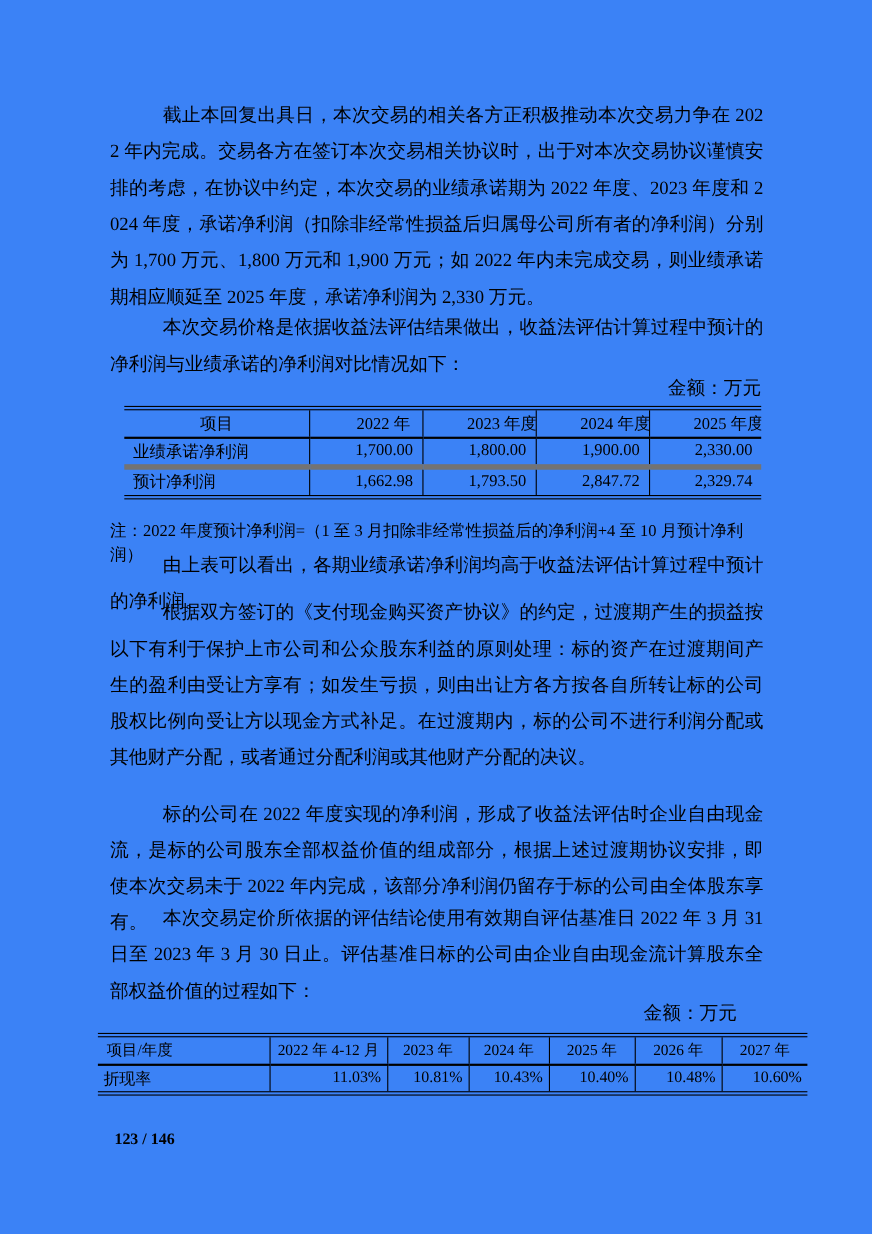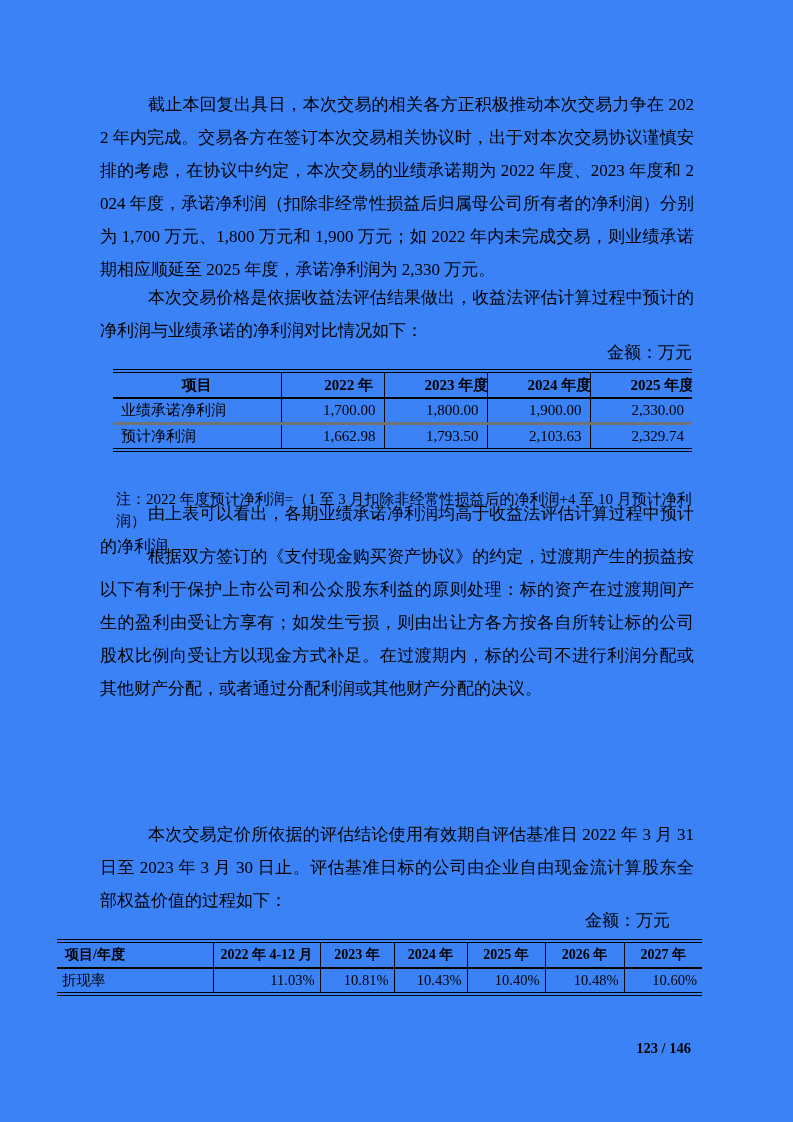--- a/index.html
+++ b/index.html
@@ -34,21 +34,21 @@
     line-height: 24px;
     text-align: right;
     margin: 0;
   }
   .note {
     position: absolute;
     left: 100px;
     width: 594px;
     font-size: 15px;
     line-height: 22px;
-    margin: 16px;
+    margin: 0;
     word-break: break-all;
   }
   .tbl-wrap {
     position: absolute;
     border-top: 4px double #000;
     border-bottom: 4px double #000;
   }
   .tbl-wrap table {
     border-collapse: collapse;
     width: 100%;
@@ -57,52 +57,51 @@
   .tbl-wrap th, .tbl-wrap td {
     padding: 0 8px;
     white-space: nowrap;
     overflow: hidden;
   }
   .tbl-wrap th + th, .tbl-wrap td + td {
     border-left: 1px solid #000;
     padding-left: 40px;
   }
   .tbl-wrap thead th {
-    font-weight: bold;
+    font-weight: normal;
     text-align: center;
     border-bottom: 2px solid #000;
     height: 24px;
     font-size: 15px;
   }
   .tbl-wrap tbody td {
-    border-bottom: 3px solid #737373;
+    border-bottom: 5px solid #737373;
     height: 23px;
     font-size: 15px;
   }
   .tbl-wrap tbody tr:last-child td {
     border-bottom: none;
   }
   .tbl-wrap td.lbl { text-align: left; }
   .tbl-wrap td.num { text-align: right; }
 
   #table1 { left: 113px; top: 369px; width: 579px; }
-  #table2 { left: 57px;  top: 939px; width: 645px; }
+  #table2 { left: 89px;  top: 939px; width: 645px; }
   #table2 thead th { font-size: 14px; padding: 0 2px; }
   #table2 thead th.lbl-h { text-align: left; padding-left: 8px; }
   #table2 tbody td { font-size: 14.5px; padding: 0 5px; }
 
   .footer {
     position: absolute;
     left: 100px;
     top: 1024px;
     width: 575px;
-    text-align: right;
     font-weight: bold;
     font-size: 14.5px;
-    margin: 16px;
+    margin: 4px;
   }
 </style>
 </head>
 <body>
 
 <div class="page">
 
   <p class="para" style="top:88px">截止本回复出具日，本次交易的相关各方正积极推动本次交易力争在 2022 年内完成。交易各方在签订本次交易相关协议时，出于对本次交易协议谨慎安排的考虑，在协议中约定，本次交易的业绩承诺期为 2022 年度、2023 年度和 2024 年度，承诺净利润（扣除非经常性损益后归属母公司所有者的净利润）分别为 1,700 万元、1,800 万元和 1,900 万元；如 2022 年内未完成交易，则业绩承诺期相应顺延至 2025 年度，承诺净利润为 2,330 万元。</p>
   <p class="para" style="top:281px">本次交易价格是依据收益法评估结果做出，收益法评估计算过程中预计的净利润与业绩承诺的净利润对比情况如下：</p>
 
@@ -131,31 +130,32 @@
           <td class="lbl">业绩承诺净利润</td>
           <td class="num">1,700.00</td>
           <td class="num">1,800.00</td>
           <td class="num">1,900.00</td>
           <td class="num">2,330.00</td>
         </tr>
         <tr>
           <td class="lbl">预计净利润</td>
           <td class="num">1,662.98</td>
           <td class="num">1,793.50</td>
-          <td class="num">2,103.63</td>
+          <td class="num">2,847.72</td>
           <td class="num">2,329.74</td>
         </tr>
       </tbody>
     </table>
   </div>
 
   <p class="note" style="top:472px">注：2022 年度预计净利润=（1 至 3 月扣除非经常性损益后的净利润+4 至 10 月预计净利润）</p>
 
   <p class="para" style="top:497px">由上表可以看出，各期业绩承诺净利润均高于收益法评估计算过程中预计的净利润。</p>
   <p class="para" style="top:540px">根据双方签订的《支付现金购买资产协议》的约定，过渡期产生的损益按以下有利于保护上市公司和公众股东利益的原则处理：标的资产在过渡期间产生的盈利由受让方享有；如发生亏损，则由出让方各方按各自所转让标的公司股权比例向受让方以现金方式补足。在过渡期内，标的公司不进行利润分配或其他财产分配，或者通过分配利润或其他财产分配的决议。</p>
+  <p class="para" style="top:723px">标的公司在 2022 年度实现的净利润，形成了收益法评估时企业自由现金流，是标的公司股东全部权益价值的组成部分，根据上述过渡期协议安排，即使本次交易未于 2022 年内完成，该部分净利润仍留存于标的公司由全体股东享有。</p>
   <p class="para" style="top:818px">本次交易定价所依据的评估结论使用有效期自评估基准日 2022 年 3 月 31 日至 2023 年 3 月 30 日止。评估基准日标的公司由企业自由现金流计算股东全部权益价值的过程如下：</p>
 
   <p class="unit-label" style="top:909px; width:570px">金额：万元</p>
 
   <div class="tbl-wrap" id="table2">
     <table>
       <colgroup>
         <col style="width:156px">
           <col style="width:107px">
           <col style="width:74px">

